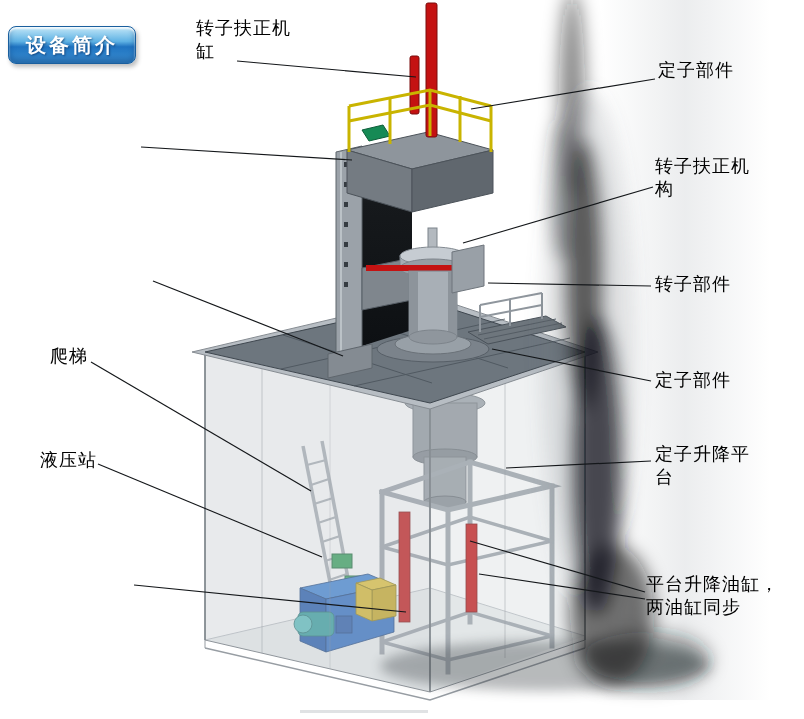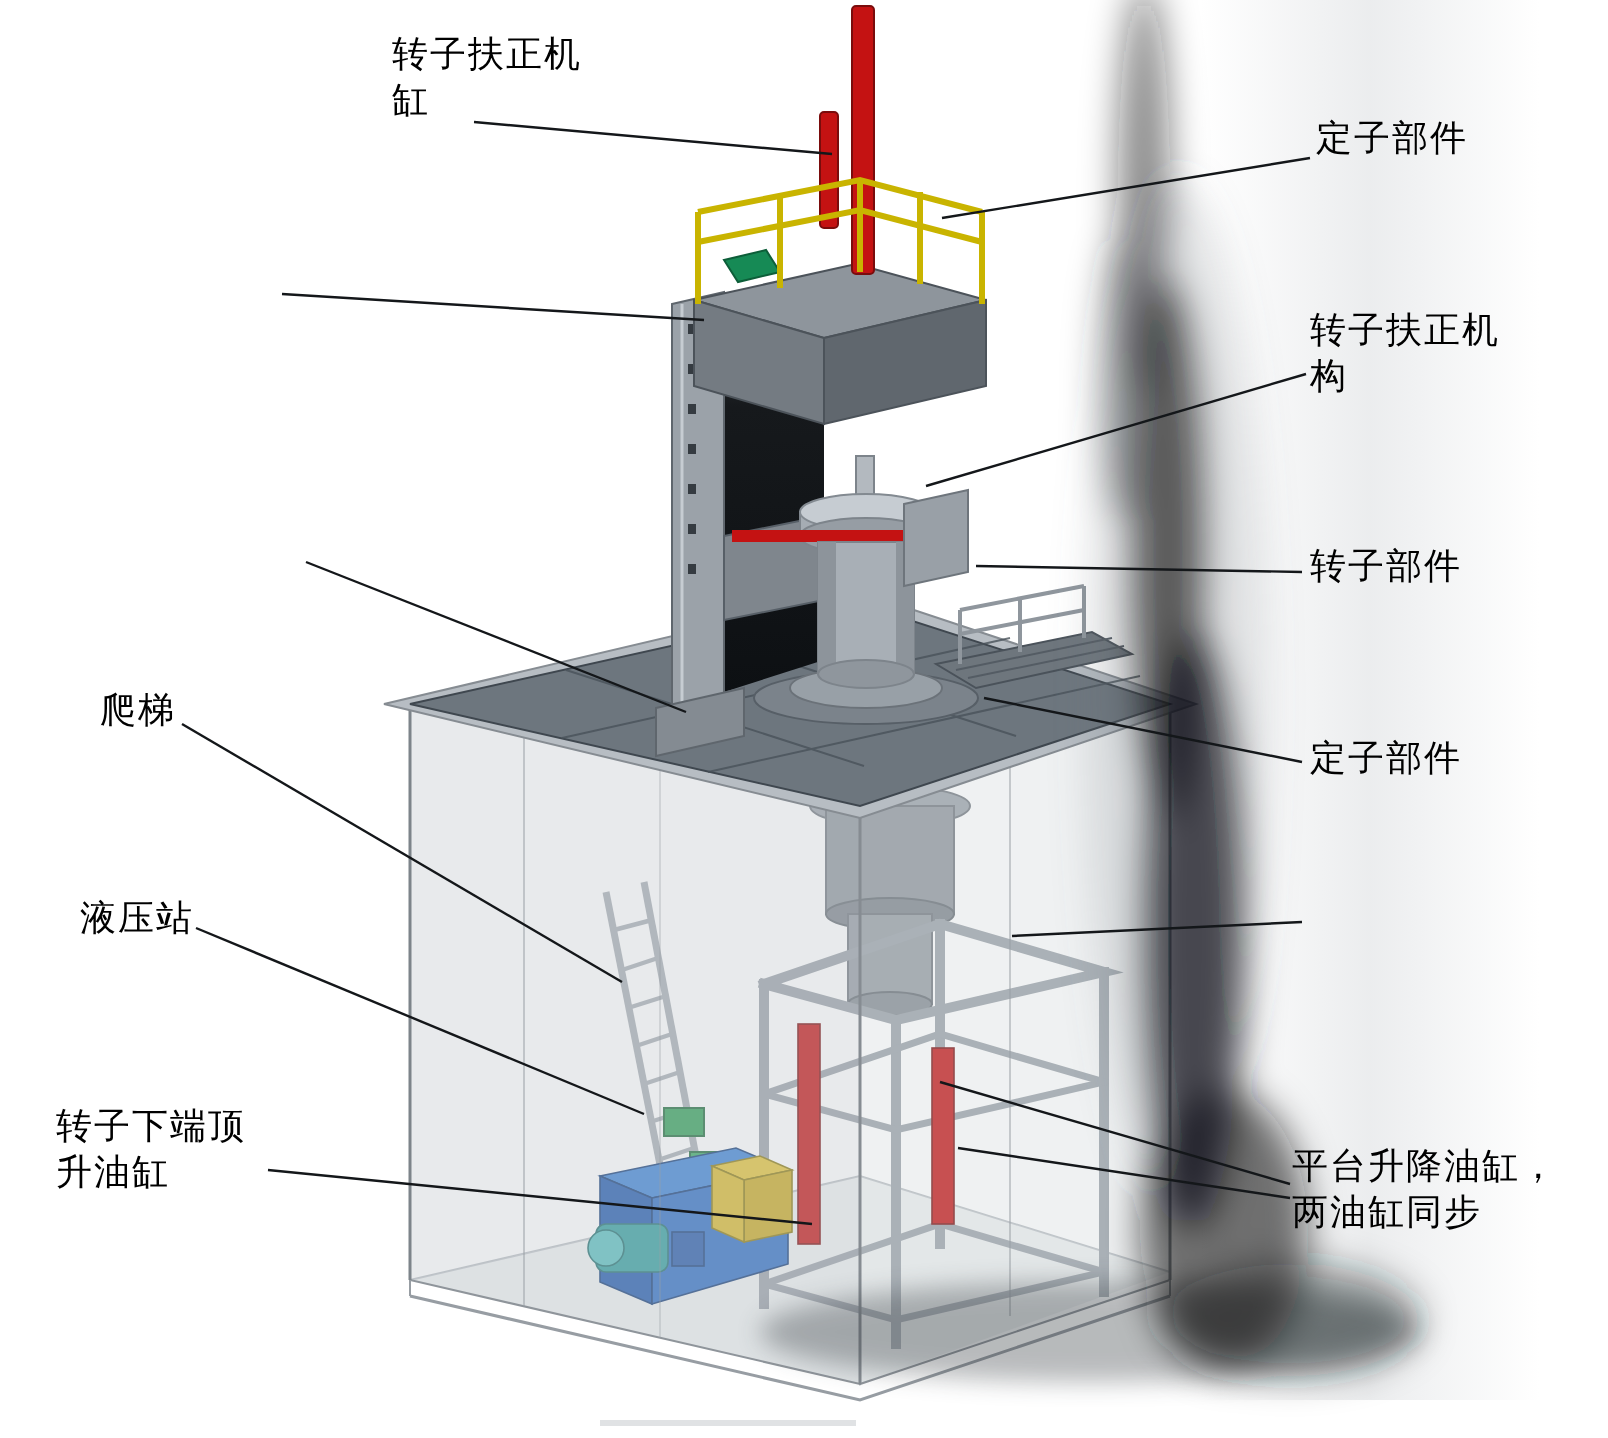--- a/index.html
+++ b/index.html
@@ -222,28 +222,31 @@
       <line x1="98" y1="464" x2="322" y2="557"></line>
       <line x1="651" y1="461" x2="506" y2="468"></line>
       <line x1="134" y1="585" x2="406" y2="612"></line>
       <line x1="645" y1="592" x2="470" y2="541"></line>
       <line x1="645" y1="599" x2="479" y2="574"></line>
     </g>
 
     <rect x="300" y="710" width="128" height="3" fill="#c2c6ca" opacity=".5"></rect>
   </svg>
 
+  <div class="badge">
+    <span>设备简介</span>
+  </div>
 
   <div class="label" style="left:196px;top:16px">转子扶正机
 缸</div>
   <div class="label" style="left:658px;top:58px">定子部件</div>
   <div class="label" style="left:655px;top:154px">转子扶正机
 构</div>
   <div class="label" style="left:655px;top:272px">转子部件</div>
   <div class="label" style="left:50px;top:344px">爬梯</div>
   <div class="label" style="left:655px;top:368px">定子部件</div>
   <div class="label" style="left:40px;top:448px">液压站</div>
-  <div class="label" style="left:28px;top:552px">转子下端顶
-升油缸</div>
+  <div class="label" style="left:655px;top:442px">定子升降平
+台</div>
   <div class="label" style="left:646px;top:572px">平台升降油缸，
 两油缸同步</div>
 
 </div>
 
 </body></html>

